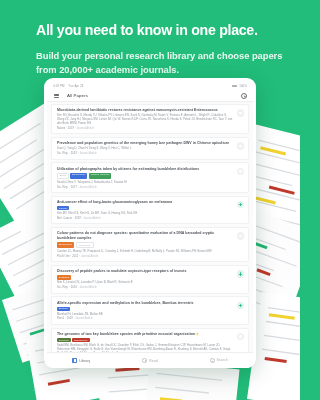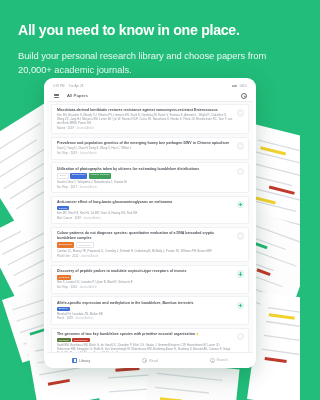--- a/index.html
+++ b/index.html
@@ -7,27 +7,27 @@
   body {
     font-family:"Liberation Sans", sans-serif;
     background:#22bd7a;
     position:relative;
   }
 
   
   #decor { position:absolute; inset:0; z-index:1; pointer-events:none; }
 
   
-  .hero { position:absolute; left:0; top:0; width:300px; z-index:3; padding:22px 28px 0 18px; }
+  .hero { position:absolute; left:18px; top:0; width:300px; z-index:3; padding:22px 28px 0 18px; }
   .hero h1 {
     font-size:14.2px; font-weight:bold; color:#ffffff;
     letter-spacing:-0.3px; line-height:1.25;
   }
   .hero p {
-    margin-top:9px; font-size:9.4px; font-weight:400; color:#eafaf2;
+    margin-top:9px; font-size:9.4px; font-weight:700; color:#eafaf2;
     line-height:1.52; letter-spacing:-0.05px; max-width:250px;
   }
 
   
   .tablet {
     position:absolute; left:44px; top:78px; width:212px; height:290px;
     background:#ffffff; border-radius:9px; z-index:4;
     box-shadow:0 6px 22px rgba(0,60,30,.22);
     padding:4px 3px 0 3px; overflow:hidden;
     display:flex; flex-direction:column;

